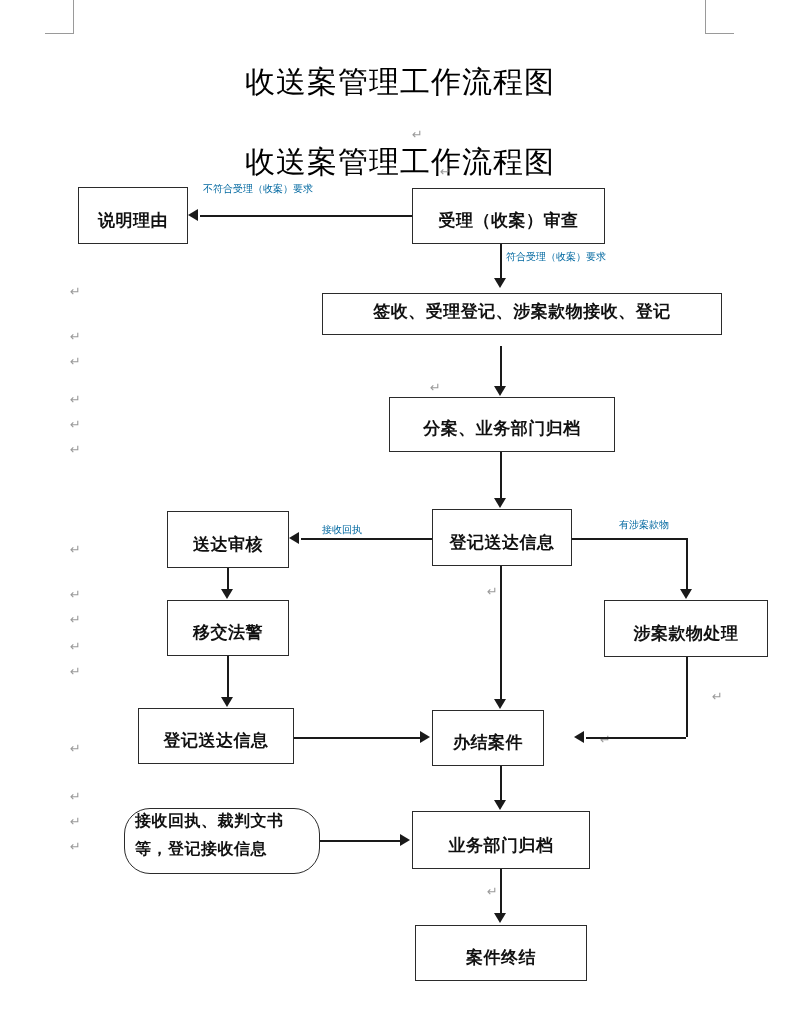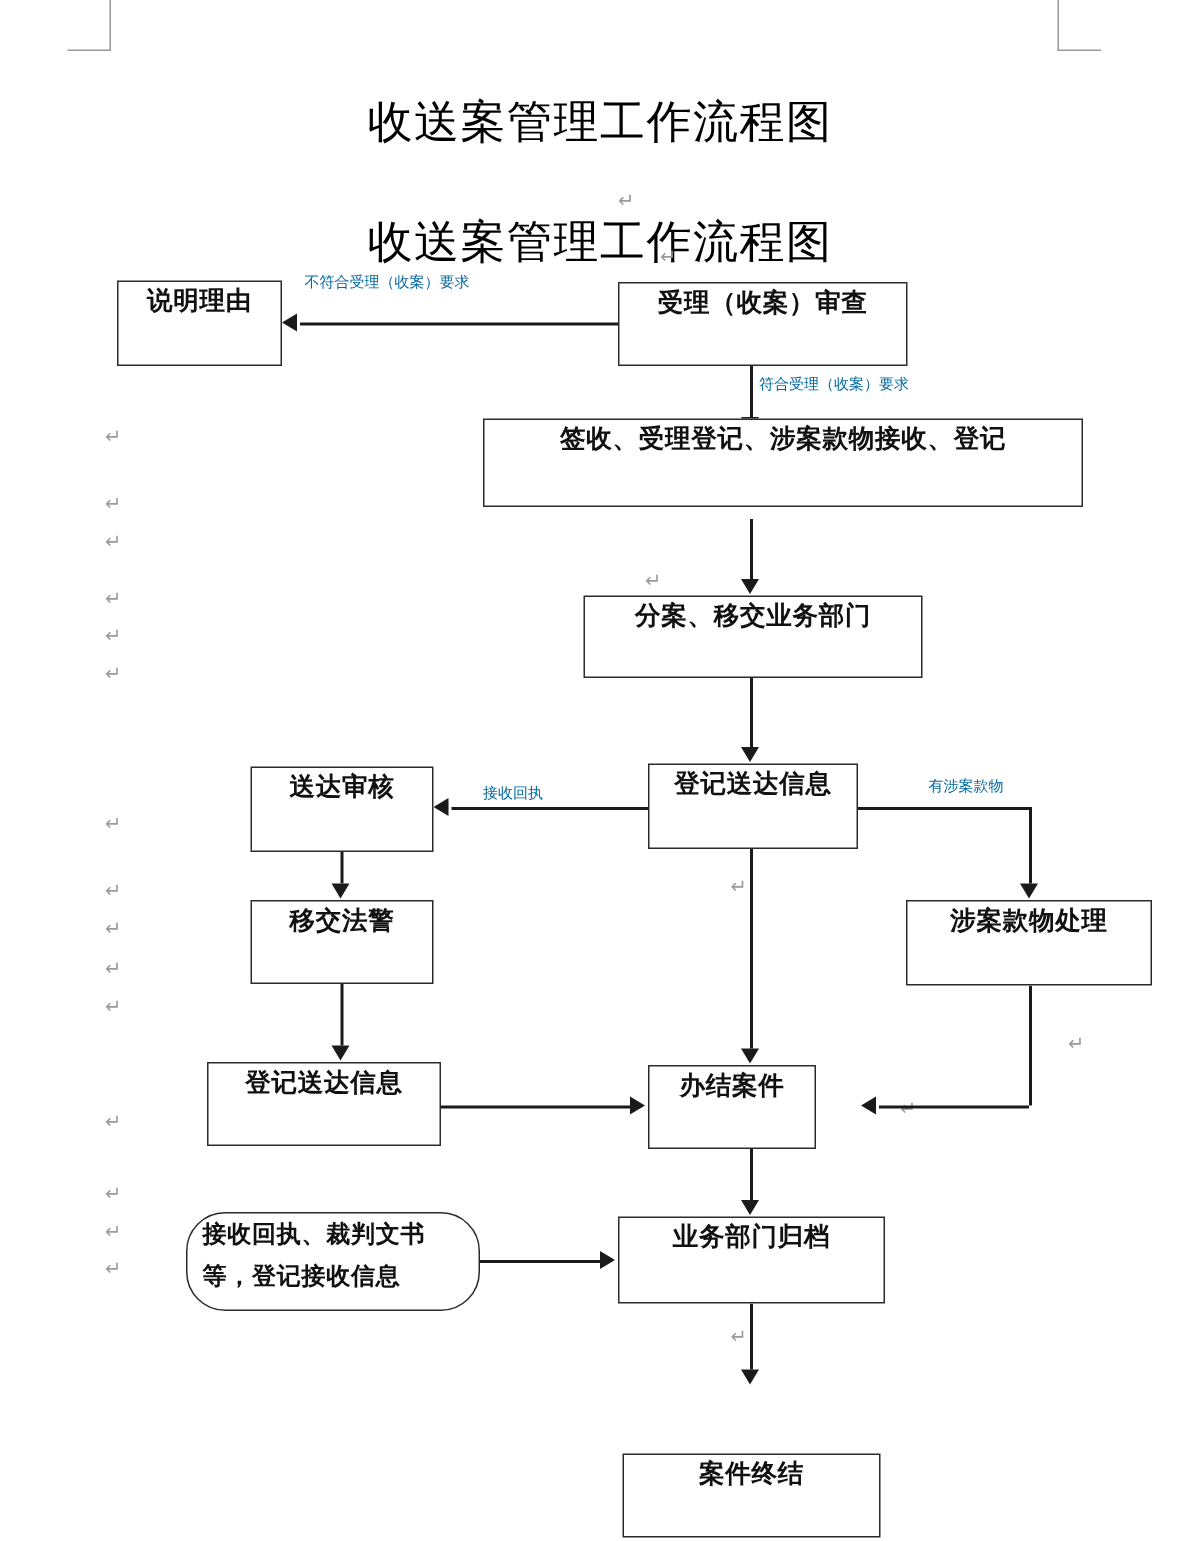--- a/index.html
+++ b/index.html
@@ -56,30 +56,30 @@
     user-select: none;
   }
 
   
   .node {
     position: absolute;
     box-sizing: border-box;
     border: 1.4px solid #2b2b2b;
     background: #ffffff;
     display: flex;
-    align-items: flex-start;
+    align-items: flex-end;
     justify-content: center;
     text-align: center;
     font-family: "DejaVu Sans", "Liberation Sans", sans-serif;
     font-weight: 700;
     font-size: 17px;
     line-height: 26px;
     letter-spacing: 0.5px;
     color: #111111;
-    padding: 0 6px;
+    padding: 10px 6px;
     white-space: pre-line;
     z-index: 3;
   }
   .node.multiline {
     font-size: 16px;
     line-height: 28px;
     text-align: left;
     justify-content: flex-start;
     padding-left: 10px;
     border-radius: 26px;
@@ -187,26 +187,26 @@
   <div class="arrow down" style="left:494px; top:913px;"></div>
 
   <div class="node" style="left:78px; top:187px; width:110px; height:57px;">
     <span>说明理由</span>
   </div>
 
   <div class="node" style="left:412px; top:188px; width:193px; height:56px;">
     <span>受理（收案）审查</span>
   </div>
 
-  <div class="node" style="left:322px; top:279px; width:400px; height:59px;">
+  <div class="node" style="left:322px; top:293px; width:400px; height:42px;">
     <span>签收、受理登记、涉案款物接收、登记</span>
   </div>
 
   <div class="node" style="left:389px; top:397px; width:226px; height:55px;">
-    <span>分案、移交业务部门</span>
+    <span>分案、业务部门归档</span>
   </div>
 
   <div class="node" style="left:167px; top:511px; width:122px; height:57px;">
     <span>送达审核</span>
   </div>
 
   <div class="node" style="left:432px; top:509px; width:140px; height:57px;">
     <span>登记送达信息</span>
   </div>
 
@@ -228,21 +228,21 @@
 
   <div class="node multiline" style="left:124px; top:808px; width:196px; height:66px;">
     <span>接收回执、裁判文书
 等，登记接收信息</span>
   </div>
 
   <div class="node" style="left:412px; top:811px; width:178px; height:58px;">
     <span>业务部门归档</span>
   </div>
 
-  <div class="node" style="left:415px; top:925px; width:172px; height:56px;margin-top:44px;">
+  <div class="node" style="left:415px; top:925px; width:172px; height:56px;">
     <span>案件终结</span>
   </div>
 
   <div class="edge-label" style="left:203px; top:180px;">不符合受理（收案）要求</div>
 
   <div class="edge-label" style="left:506px; top:248px;font-family:Liberation Serif, serif;">符合受理（收案）要求</div>
 
   <div class="edge-label" style="left:322px; top:521px;">接收回执</div>
 
   <div class="edge-label" style="left:619px; top:516px;">有涉案款物</div>

